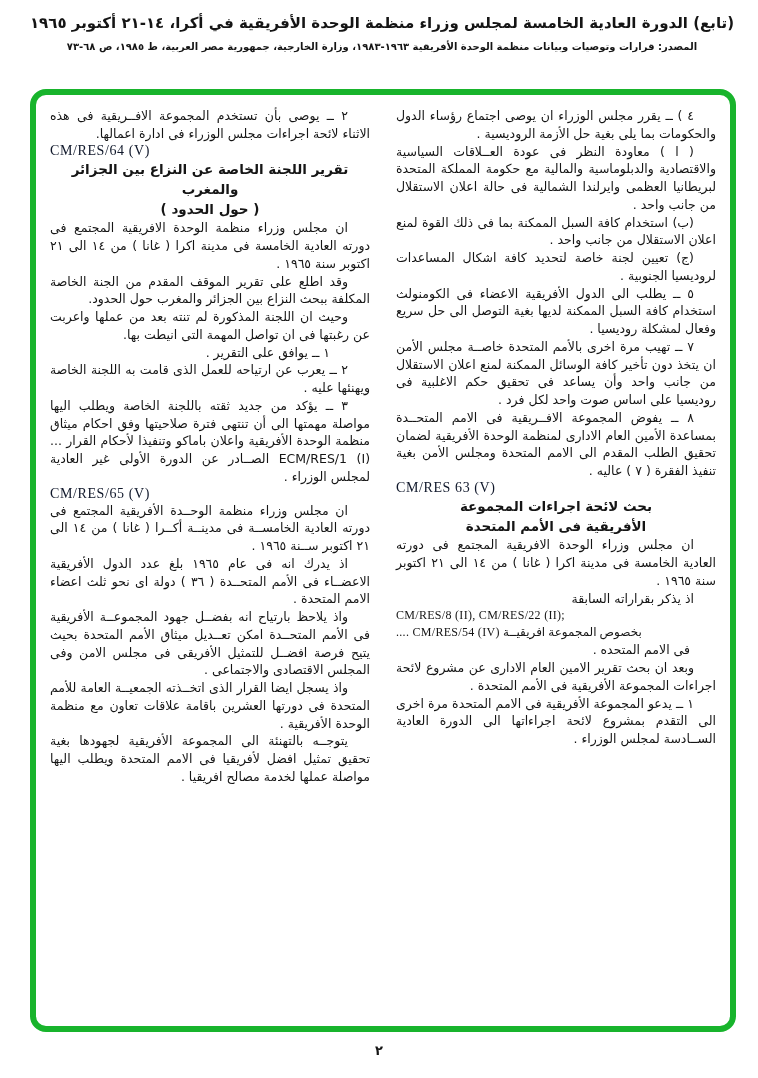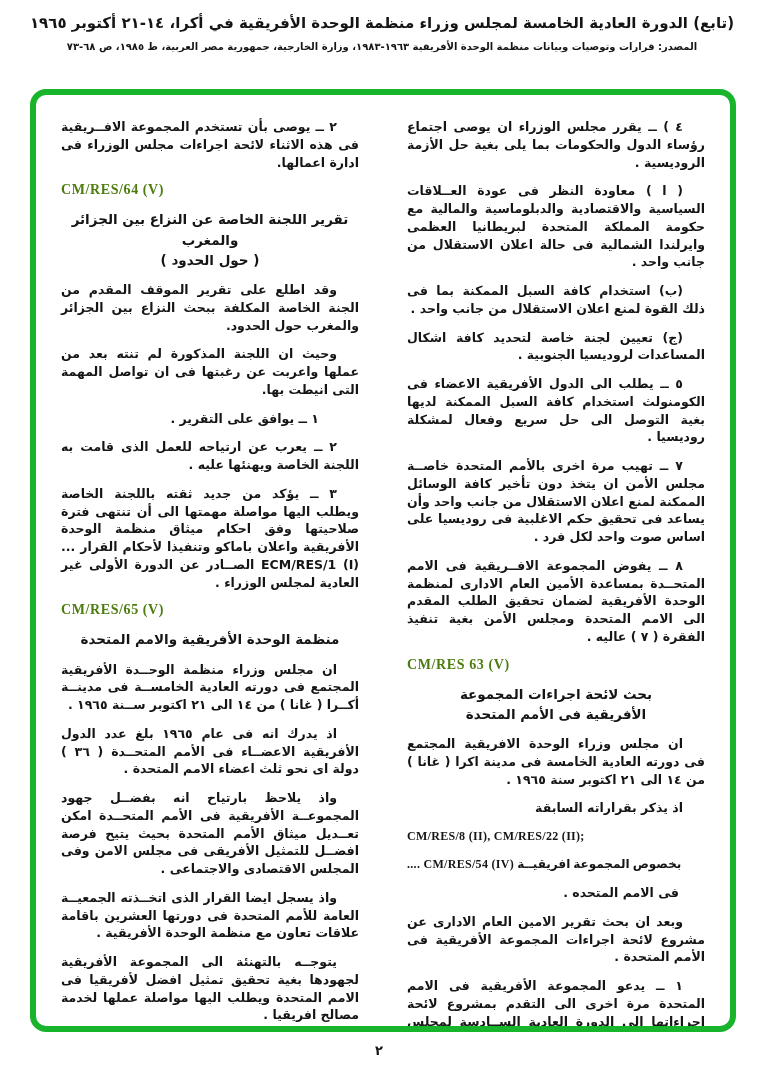--- a/index.html
+++ b/index.html
@@ -57,21 +57,21 @@
     gap: 26px;
     padding: 12px 14px 8px 14px;
     box-sizing: border-box;
     height: 100%;
   }
   .col {
     width: 320px;
     flex: 0 0 320px;
   }
   
-  .col p { margin: 11px; font-weight: bold; }
+  .col p { margin: 0; }
   .para {
     direction: rtl;
     font-size: 12.5px;
     line-height: 1.42;
     text-align: justify;
     text-indent: 22px;
     margin: 0 0 12px 0;
   }
   .cont {
     direction: rtl;
@@ -88,21 +88,21 @@
     padding-right: 40px;
     margin: -8px 0 12px 0;
   }
   .code {
     direction: ltr;
     text-align: left;
     font-family: "Liberation Serif", "DejaVu Serif", serif;
     font-size: 14px;
     letter-spacing: 0.6px;
     margin: 26px 0 14px 0;
-    color: #4d7c0f;
+    color: #0f172a;
   }
   .mixed {
     direction: ltr;
     text-align: left;
     font-family: "Liberation Serif", "DejaVu Sans", serif;
     font-size: 12px;
     letter-spacing: 0.3px;
     line-height: 1.42;
     margin: 0 0 2px 0;
   }
@@ -157,27 +157,27 @@
           <p class="mixed">.... CM/RES/54 (IV) بخصوص المجموعة افريقيــة</p>
           <p class="cont">فى الامم المتحده .</p>
           <p class="para">وبعد ان بحث تقرير الامين العام الادارى عن مشروع لائحة اجراءات المجموعة الأفريقية فى الأمم المتحدة .</p>
           <p class="para">١ ــ يدعو المجموعة الأفريقية فى الامم المتحدة مرة اخرى الى التقدم بمشروع لائحة اجراءاتها الى الدورة العادية الســادسة لمجلس الوزراء .</p>
         </div>
       <div class="col">
           <p class="para">٢ ــ يوصى بأن تستخدم المجموعة الافــريقية فى هذه الاثناء لائحة اجراءات مجلس الوزراء فى ادارة اعمالها.</p>
           <p class="code">CM/RES/64 (V)</p>
           <p class="title">تقرير اللجنة الخاصة عن النزاع بين الجزائر والمغرب
 ( حول الحدود )</p>
+          <p class="para">ان مجلس وزراء منظمة الوحدة الافريقية المجتمع فى دورته العادية الخامسة فى مدينة اكرا ( غانا ) من ١٤ الى ٢١ اكتوبر سنة ١٩٦٥ .</p>
           <p class="para">وقد اطلع على تقرير الموقف المقدم من الجنة الخاصة المكلفة ببحث النزاع بين الجزائر والمغرب حول الحدود.</p>
           <p class="para">وحيث ان اللجنة المذكورة لم تنته بعد من عملها واعربت عن رغبتها فى ان تواصل المهمة التى انيطت بها.</p>
           <p class="sub">١ ــ يوافق على التقرير .</p>
           <p class="para">٢ ــ يعرب عن ارتياحه للعمل الذى قامت به اللجنة الخاصة ويهنئها عليه .</p>
           <p class="para">٣ ــ يؤكد من جديد ثقته باللجنة الخاصة ويطلب اليها مواصلة مهمتها الى أن تنتهى فترة صلاحيتها وفق احكام ميثاق منظمة الوحدة الأفريقية واعلان باماكو وتنفيذا لأحكام القرار ... ECM/RES/1 (I) الصــادر عن الدورة الأولى غير العادية لمجلس الوزراء .</p>
           <p class="code">CM/RES/65 (V)</p>
-          <p class="title">منظمة الوحدة الأفريقية والامم المتحدة</p>
           <p class="para">ان مجلس وزراء منظمة الوحــدة الأفريقية المجتمع فى دورته العادية الخامســة فى مدينــة أكــرا ( غانا ) من ١٤ الى ٢١ اكتوبر ســنة ١٩٦٥ .</p>
           <p class="para">اذ يدرك انه فى عام ١٩٦٥ بلغ عدد الدول الأفريقية الاعضــاء فى الأمم المتحــدة ( ٣٦ ) دولة اى نحو ثلث اعضاء الامم المتحدة .</p>
           <p class="para">واذ يلاحظ بارتياح انه بفضــل جهود المجموعــة الأفريقية فى الأمم المتحــدة امكن تعــديل ميثاق الأمم المتحدة بحيث يتيح فرصة افضــل للتمثيل الأفريقى فى مجلس الامن وفى المجلس الاقتصادى والاجتماعى .</p>
           <p class="para">واذ يسجل ايضا القرار الذى اتخــذته الجمعيــة العامة للأمم المتحدة فى دورتها العشرين باقامة علاقات تعاون مع منظمة الوحدة الأفريقية .</p>
           <p class="para">يتوجــه بالتهنئة الى المجموعة الأفريقية لجهودها بغية تحقيق تمثيل افضل لأفريقيا فى الامم المتحدة ويطلب اليها مواصلة عملها لخدمة مصالح افريقيا .</p>
         </div>
     </div>
   </div>
 
   <div class="footer">

